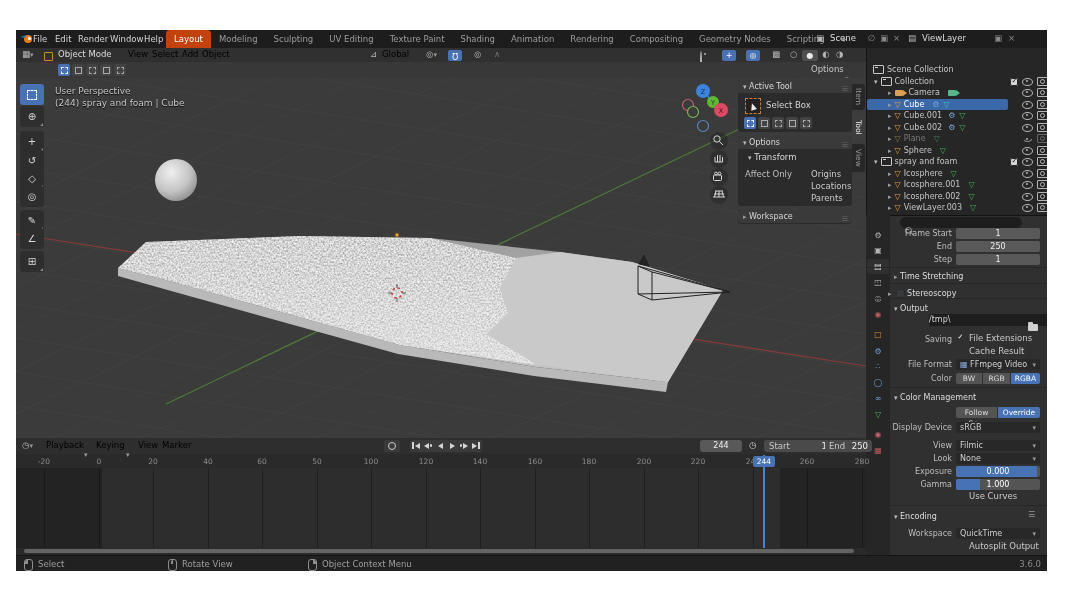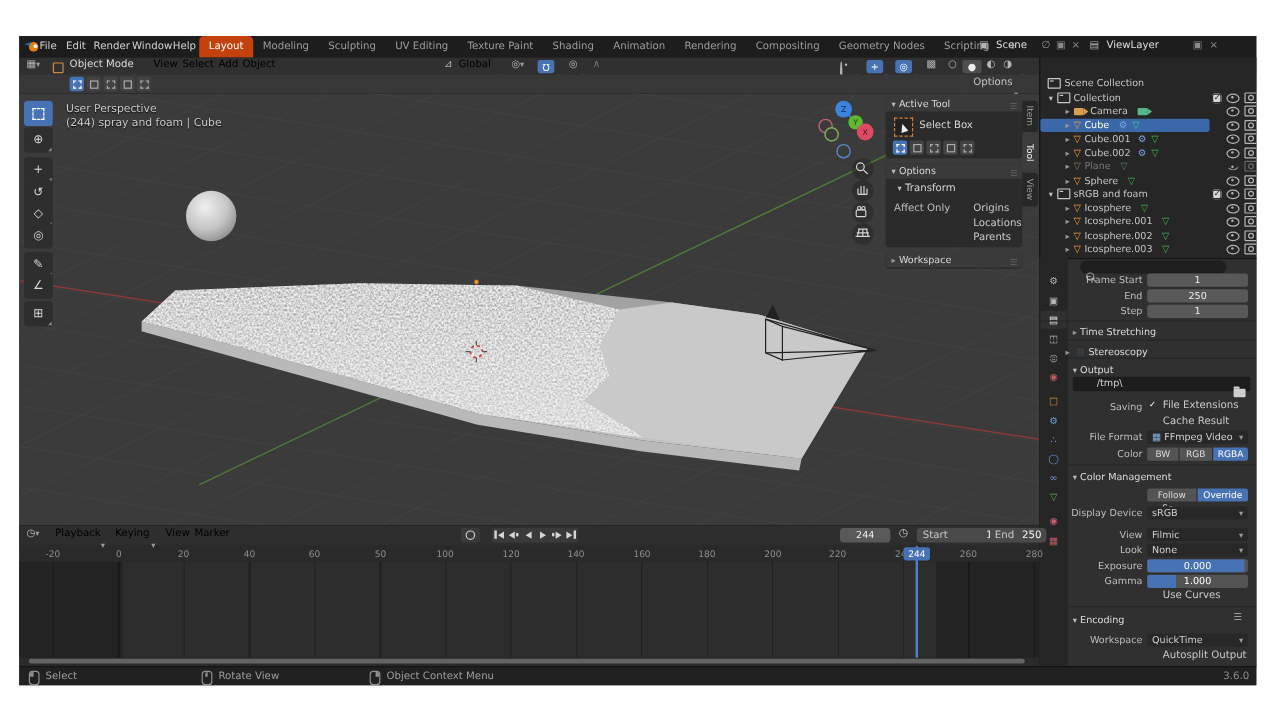--- a/index.html
+++ b/index.html
@@ -409,21 +409,21 @@
         <span style="width:3px"></span>
     <span class="tri" style="color:#e8973c"></span>
         <span class="nm">Sphere</span>
     <span class="tri" style="color:#3fae4f;margin-left:8px"></span>
   </div>
   <div class="orow" style="top:126px">
     <span style="width:8px"></span>
         <span class="arD"></span>
         <span style="width:3px"></span>
     <span class="ic-col"></span>
-        <span class="nm">sRGB and foam</span>
+        <span class="nm">spray and foam</span>
   </div>
   <div class="orow" style="top:138px">
     <span style="width:22px"></span>
         <span class="arR"></span>
         <span style="width:3px"></span>
     <span class="tri" style="color:#e8973c"></span>
         <span class="nm">Icosphere</span>
     <span class="tri" style="color:#3fae4f;margin-left:8px"></span>
   </div>
   <div class="orow" style="top:149px">
@@ -440,21 +440,21 @@
         <span style="width:3px"></span>
     <span class="tri" style="color:#e8973c"></span>
         <span class="nm">Icosphere.002</span>
     <span class="tri" style="color:#3fae4f;margin-left:8px"></span>
   </div>
   <div class="orow" style="top:172px">
     <span style="width:22px"></span>
         <span class="arR"></span>
         <span style="width:3px"></span>
     <span class="tri" style="color:#e8973c"></span>
-        <span class="nm">Icosphere.003</span>
+        <span class="nm">ViewLayer.003</span>
     <span class="tri" style="color:#3fae4f;margin-left:8px"></span>
   </div>
   
   <div class="ricons" style="left:994px;top:47px">
         <span class="cb lt" style="width:8px;height:8px"></span>
         <span class="eye"></span>
         <span class="rcam"></span>
       </div>
   <div class="ricons" style="left:1006px;top:58px">
         <span class="eye"></span>
@@ -562,21 +562,21 @@
   <span class="plbl" style="top:224px">Step</span>
   <div class="fld ab" style="left:940px;top:224px;width:84px">1</div>
 
   <div class="sep" style="top:237px"></div>
   <span class="phead" style="top:241px"><span class="arR"></span> <span>Time Stretching</span></span>
   <div class="sep" style="top:253px"></div>
   <span class="phead" style="left:872px;top:258px"><span class="arR"></span> <span class="cb" style="display:inline-block;vertical-align:-2px;margin:0 2px;opacity:.6"></span><span>Stereoscopy</span></span>
   <div class="sep" style="top:268px"></div>
   <span class="phead" style="top:273px"><span class="arD"></span> <span>Output</span></span>
 
-  <div class="ab" style="left:878px;top:284px;width:128px;height:12px;background:#1d1d1d;border-radius:2px;color:#d5d5d5;font-size:8px;line-height:12px;padding-left:20px">/tmp\</div>
+  <div class="ab" style="left:913px;top:284px;width:128px;height:12px;background:#1d1d1d;border-radius:2px;color:#d5d5d5;font-size:8px;line-height:12px;padding-left:0">/tmp\</div>
   <span class="ab" style="left:1012px;top:286px"><span class="folder"></span></span>
 
   <span class="plbl" style="top:304px">Saving</span>
   <span class="cb on ab" style="left:940px;top:304px"></span>
   <span class="ab t8" style="left:953px;top:303px;color:#c9c9c9">File Extensions</span>
   <span class="cb ab" style="left:940px;top:317px"></span>
   <span class="ab t8" style="left:953px;top:316px;color:#c9c9c9">Cache Result</span>
 
   <span class="plbl" style="top:329px">File Format</span>
   <div class="drop ab" style="left:940px;top:329px;width:76px">

